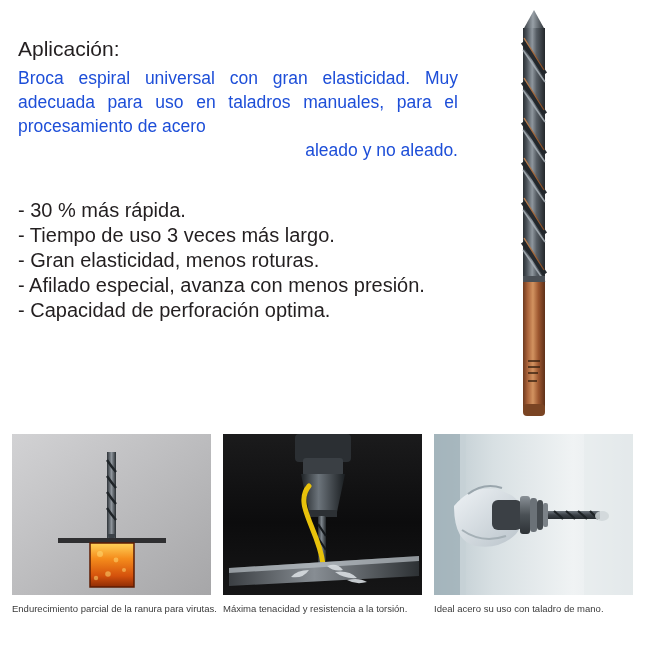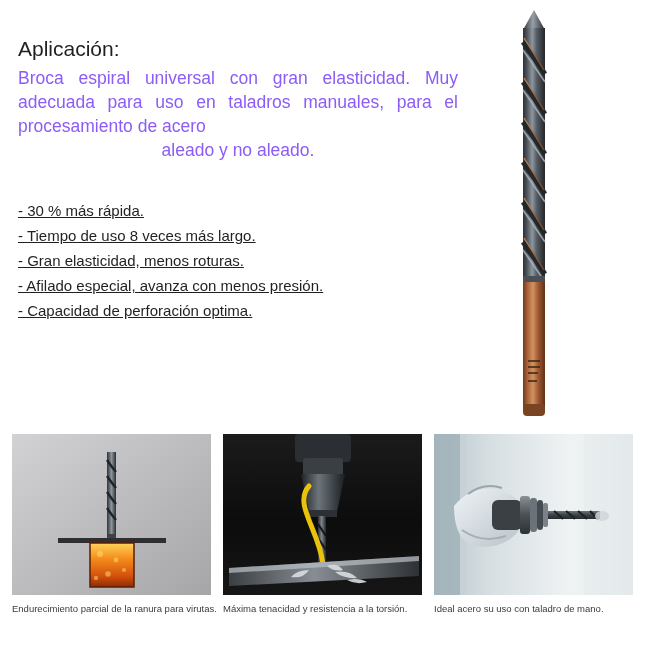--- a/index.html
+++ b/index.html
@@ -31,43 +31,42 @@
     font-weight: 400;
     color: #231f20;
   }
 
   .para {
     font-size: 17.5px;
     line-height: 24px;
     margin: 0;
     text-align: justify;
     text-justify: inter-word;
-    color: #8b5cf6;
+    color: #1d4ed8;
     width: 440px;
   }
-  .para .lastline { display: block; text-align: center; }
+  .para .lastline { display: block; text-align: right; }
 
   .features-title {
     font-size: 21px;
     line-height: 26px;
     margin: 0 0 3px 0;
     font-weight: 400;
   }
 
   ul.features {
     list-style: none;
     margin: 0;
     padding: 0;
   }
   ul.features li {
-    font-size: 15px;
+    font-size: 20px;
     line-height: 25px;
     color: #231f20;
     white-space: nowrap;
-    text-decoration: underline;
   }
 
   .spacer-block { height: 36px; }
 
   
   .drill-wrap {
     position: absolute;
     right: 66px;
     top: 8px;
     width: 90px;
@@ -127,21 +126,21 @@
     <span>Muy adecuada para uso en taladros</span>
     <span>manuales, para el procesamiento de acero</span>
     <span class="lastline">aleado y no aleado.</span>
   </p>
 
   <div class="spacer-block"></div>
 
 
   <ul class="features">
     <li>- 30 % más rápida.</li>
-    <li>- Tiempo de uso 8 veces más largo.</li>
+    <li>- Tiempo de uso 3 veces más largo.</li>
     <li>- Gran elasticidad, menos roturas.</li>
     <li>- Afilado especial, avanza con menos presión.</li>
     <li>- Capacidad de perforación optima.</li>
   </ul>
 </div>
 
 <div class="drill-wrap">
   <svg class="drill" viewBox="0 0 38 412" xmlns="http://www.w3.org/2000/svg">
     <defs>
       <linearGradient id="bodyGrad" x1="0" y1="0" x2="1" y2="0">

